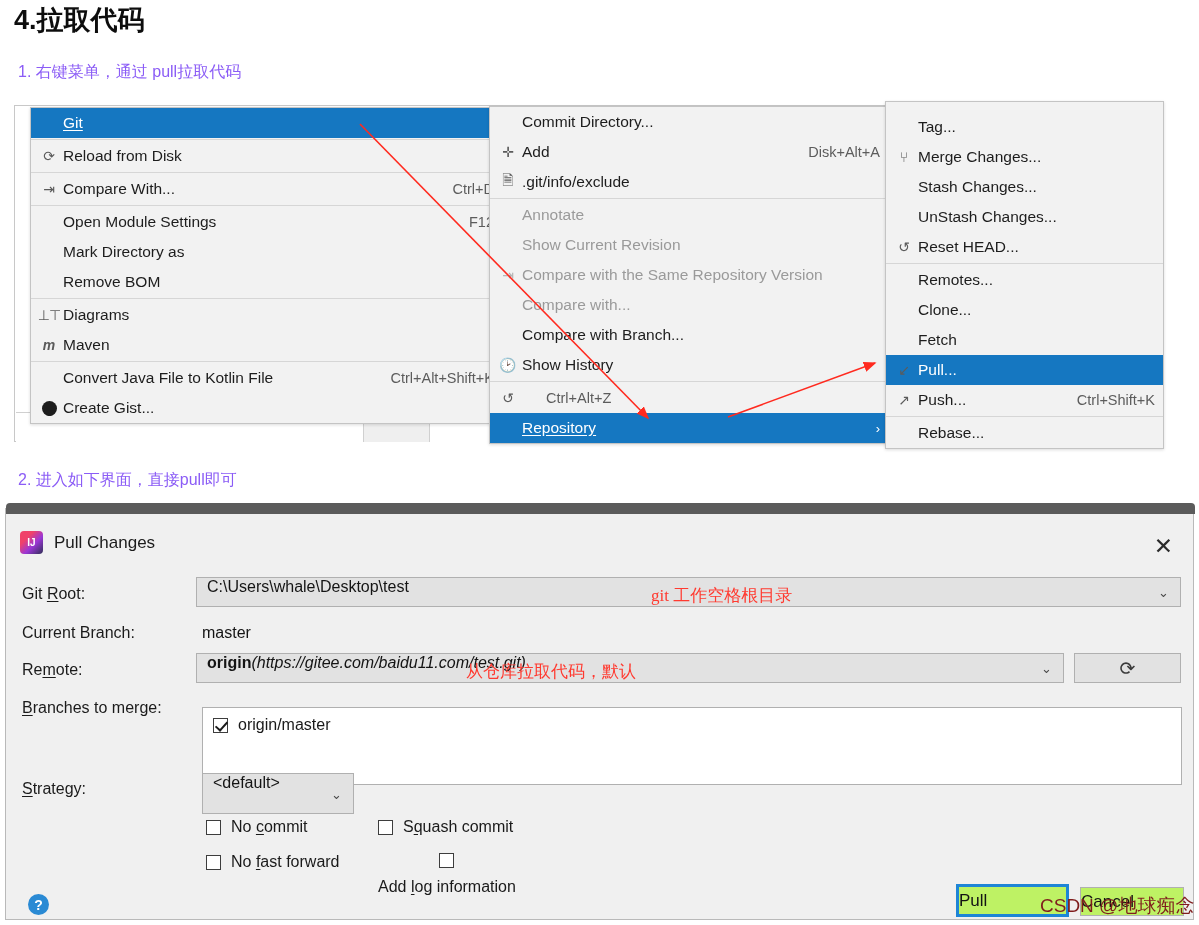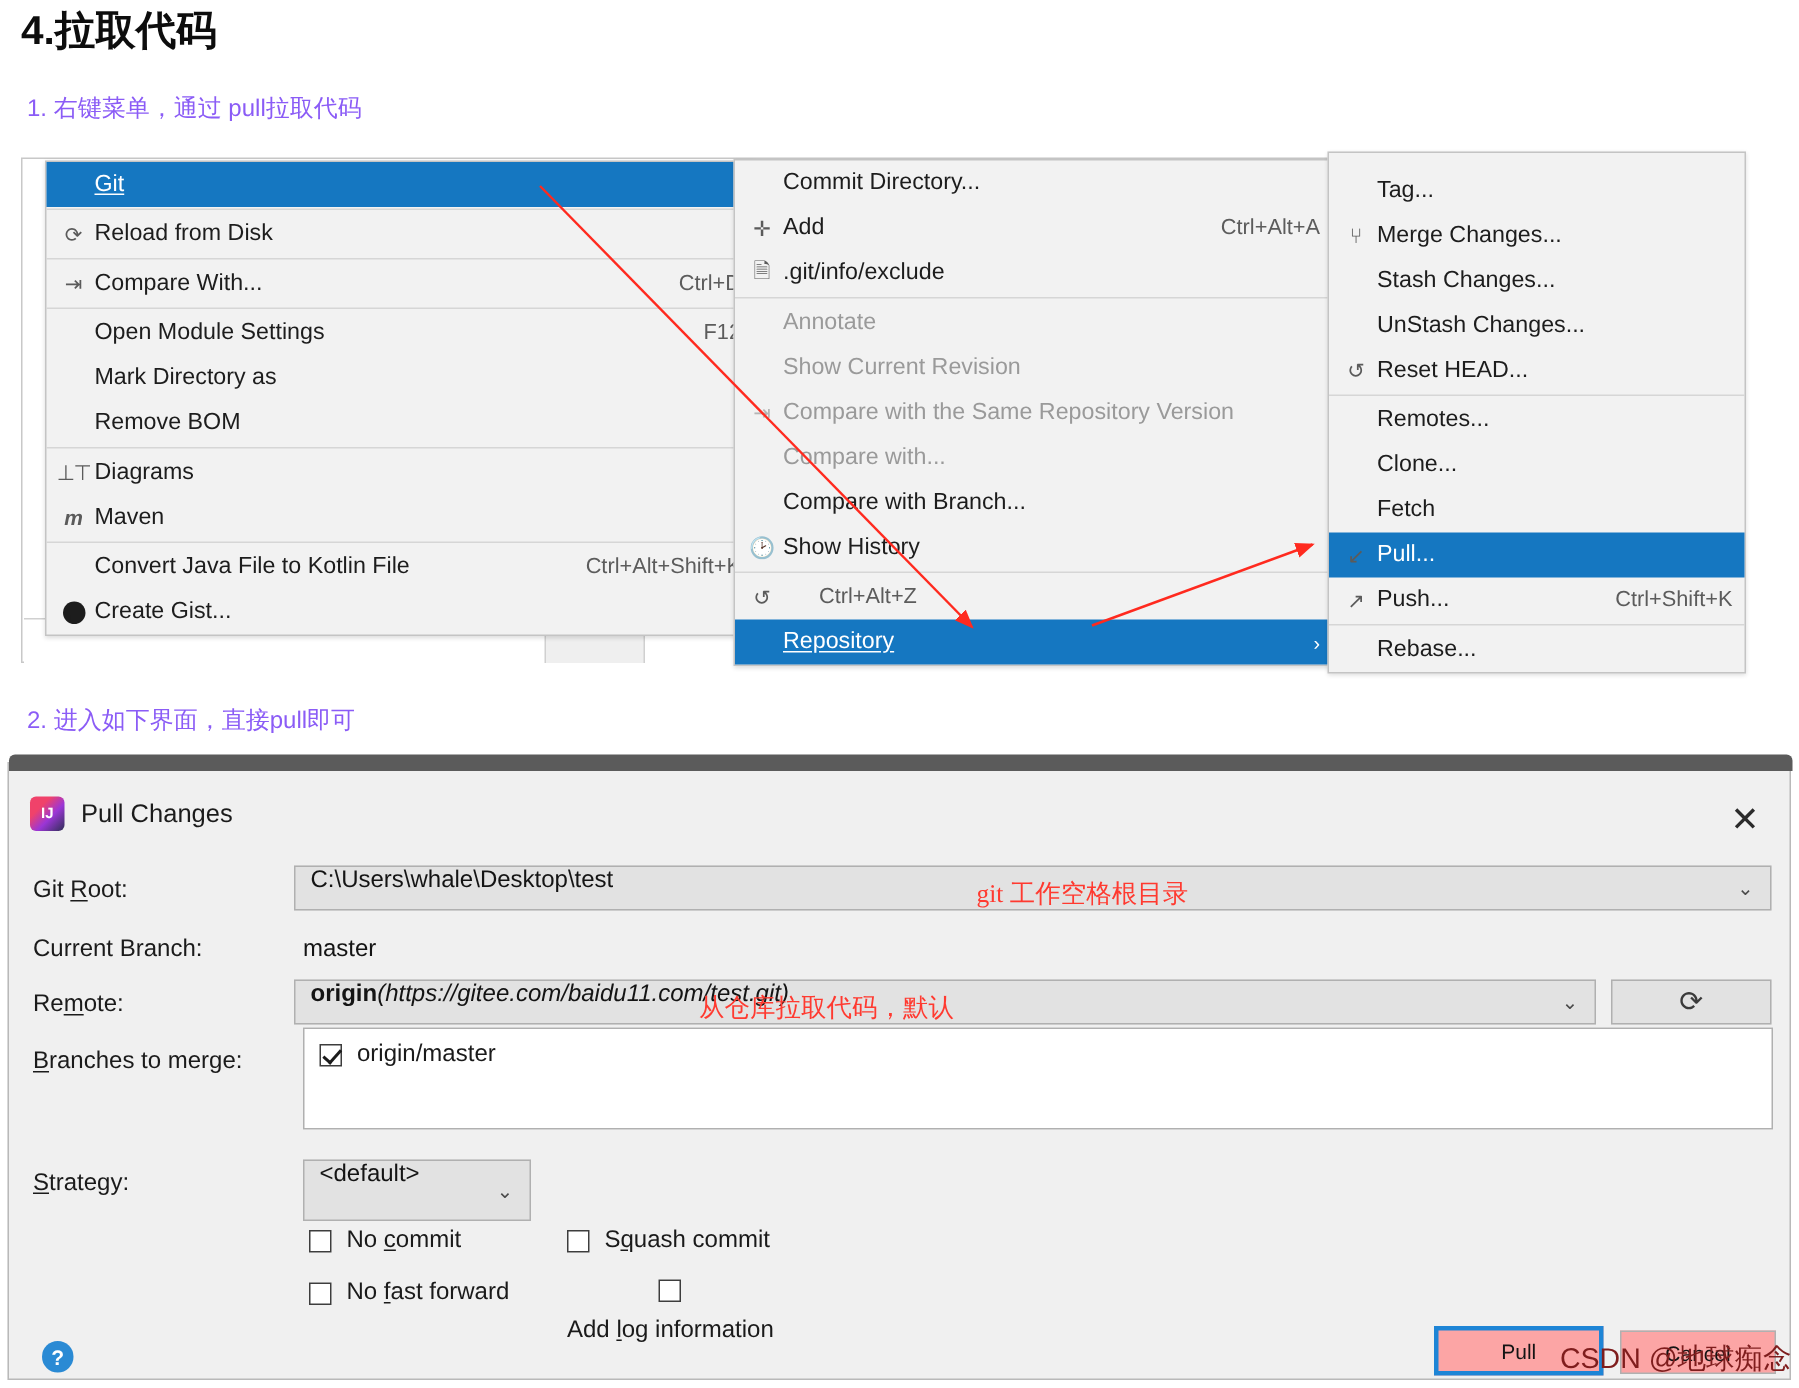--- a/index.html
+++ b/index.html
@@ -214,23 +214,23 @@
     font-size:19px;color:#3b3b3b; box-sizing:border-box;
   }
   .help-btn {
     position:absolute;
     width:21px;height:21px;border-radius:50%;
     background:#2a8ad4;color:#fff;font-size:14px;font-weight:bold;
     display:flex;align-items:center;justify-content:center;
   }
   .dlg-btn {
     position:absolute;
-    background:#fca5a5;border:1px solid #b0b0b0;
-    display:flex;align-items:center;justify-content:center;
-    font-size:14px;color:#141414;box-sizing:border-box;
+    background:#bef264;border:1px solid #b0b0b0;
+    display:flex;align-items:center;justify-content:flex-start;
+    font-size:17px;color:#141414;box-sizing:border-box;
   }
   .dlg-btn.primary { border:3px solid #1e85d6; }
   .watermark {
     position:absolute;
     color:#7f1d1d; font-size:19px; white-space:nowrap;
     font-family:"Liberation Sans",sans-serif;
   }
 </style>
 </head>
 <body>
@@ -306,21 +306,21 @@
   </div>
 
   <div class="menu" id="menu-mid">
     <div class="menu-item">
       <span class="ico"></span>
       <span class="lbl">Commit Directory...</span>
     </div>
     <div class="menu-item">
       <span class="ico">✛</span>
       <span class="lbl">Add</span>
-      <span class="acc">Ctrl+Alt+A</span>
+      <span class="acc">Disk+Alt+A</span>
     </div>
     <div class="menu-item">
       <span class="ico">🗎</span>
       <span class="lbl">.git/info/exclude</span>
     </div>
     <div class="menu-sep"></div>
     <div class="menu-item dis">
       <span class="ico"></span>
       <span class="lbl">Annotate</span>
     </div>
@@ -448,21 +448,21 @@
     <span class="chev">⌄</span>
   </div>
   <div class="red-note" style="left:460px; top:151px;">从仓库拉取代码，默认</div>
   <div class="refresh-btn" style="left:1068px; top:144px; width:107px; height:30px;">
     <span>⟳</span>
   </div>
 
   <div class="fld-label" style="left:16px; top:190px;">
     <span><span class="u">B</span>ranches to merge:</span>
   </div>
-  <div class="listbox" style="left:196px; top:176px; width:980px; height:68px;">
+  <div class="listbox" style="left:196px; top:198px; width:980px; height:78px;">
     <div class="cbrow" style="padding:8px 0 0 10px;">
       <span class="cb on"></span>
       <span>origin/master</span>
     </div>
   </div>
 
   <div class="fld-label" style="left:16px; top:271px;">
     <span><span class="u">S</span>trategy:</span>
   </div>
   <div class="combo" style="left:196px; top:264px; width:152px; height:41px;">

